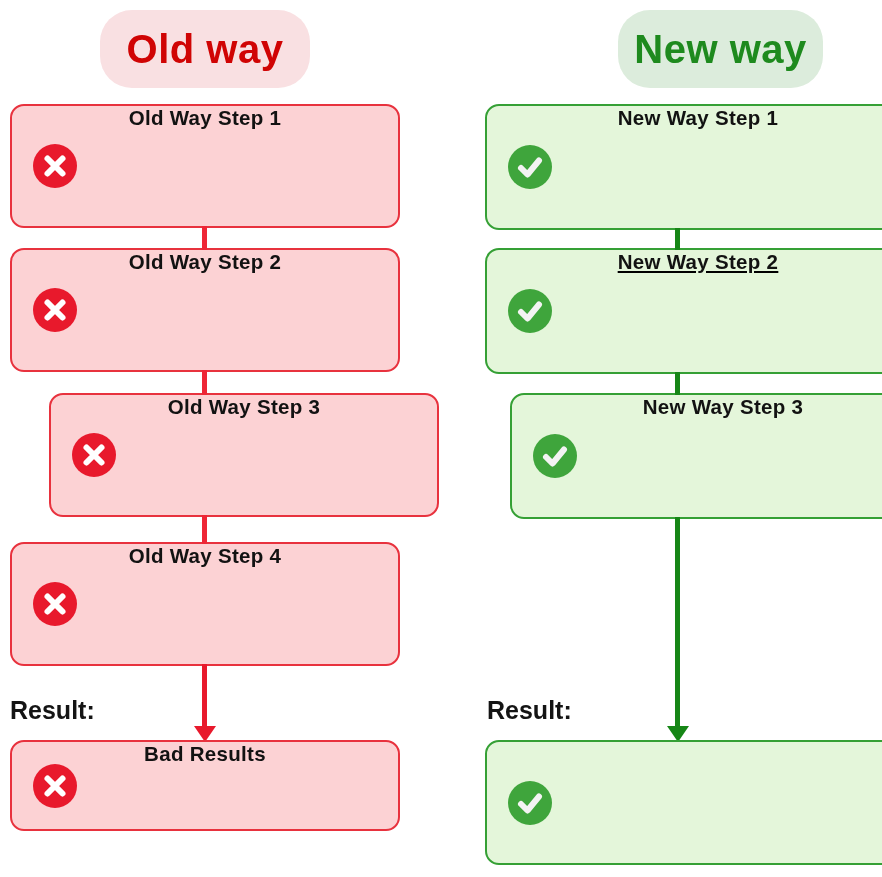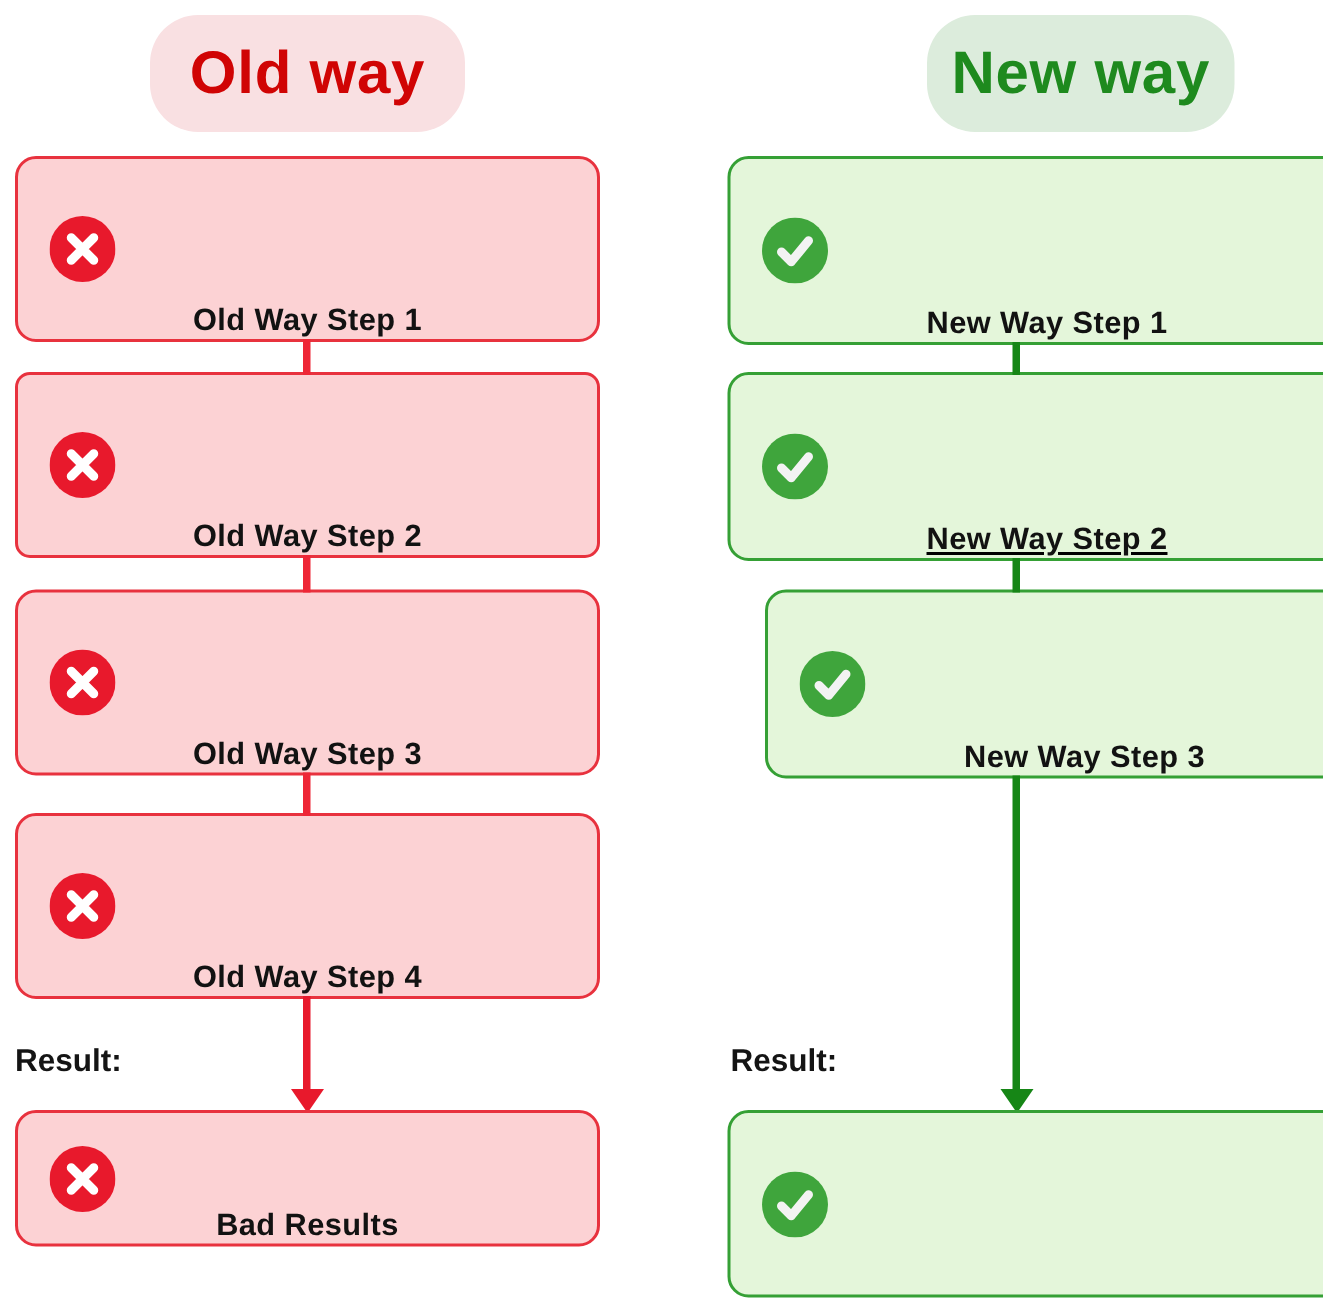--- a/index.html
+++ b/index.html
@@ -15,36 +15,36 @@
     font-family:"Liberation Sans","DejaVu Sans",sans-serif;
   }
   .title-pill{
     position:absolute;display:flex;align-items:center;justify-content:center;
     border-radius:32px;font-weight:bold;font-size:40px;letter-spacing:0.5px;
   }
   .title-pill.old{left:100px;top:10px;width:210px;height:78px;background:var(--old-title_bg);color:var(--old-accent);}
   .title-pill.new{left:570px;top:10px;width:205px;height:78px;background:var(--new-title_bg);color:var(--new-accent);margin-left:48px;}
   .box{
     position:absolute;border-radius:14px;border:2px solid;box-sizing:border-box;
-    display:flex;align-items:flex-end;justify-content:center;
+    display:flex;align-items:flex-start;justify-content:center;
   }
   .box.old{background:var(--old-box_bg);border-color:var(--old-box_border);left:10px;width:390px;height:124px;}
   .box.new{background:var(--new-box_bg);border-color:var(--new-box_border);left:485px;width:426px;height:126px;}
   .box .icon{position:absolute;left:21px;top:50%;transform:translateY(-50%);width:44px;height:44px;}
   .step-label{font-weight:bold;font-size:20.5px;color:var(--step_text);letter-spacing:0.3px;}
   .connector{position:absolute;width:5px;}
   .connector.old{background:var(--old-connector);left:202px;}
   .connector.new{background:var(--new-connector);left:675px;}
   .arrow-line{position:absolute;width:5px;}
   .arrow-line.old{background:var(--old-icon_bg);left:202px;}
   .arrow-line.new{background:var(--new-connector);left:675px;}
   .arrow-head{position:absolute;width:0;height:0;border-left:11px solid transparent;border-right:11px solid transparent;}
   .arrow-head.old{border-top:16px solid var(--old-icon_bg);left:194px;}
   .arrow-head.new{border-top:16px solid var(--new-connector);left:667px;}
-  .result-label{position:absolute;font-weight:bold;font-size:21px;color:#141414;}
+  .result-label{position:absolute;font-weight:bold;font-size:25px;color:#141414;}
 </style>
 </head>
 <body>
 
 <div class="canvas">
 
   <div class="title-pill old">
     <span>Old way</span>
   </div>
   <div class="title-pill new">
@@ -54,31 +54,31 @@
   <div class="box old" style="top:104px;">
     <span class="icon">
       <svg viewBox="0 0 44 44" width="44" height="44">
           <circle cx="22" cy="22" r="22" style="fill:var(--old-icon_bg)"></circle>
           <path d="M14.5 14.5 L29.5 29.5 M29.5 14.5 L14.5 29.5" style="stroke:#ffffff;stroke-width:6;stroke-linecap:round;fill:none"></path>
         </svg>
     </span>
     <span class="step-label">Old Way Step 1</span>
   </div>
 
-  <div class="box old" style="top:248px;border-radius:10px;">
+  <div class="box old" style="top:248px;">
     <span class="icon">
       <svg viewBox="0 0 44 44" width="44" height="44">
           <circle cx="22" cy="22" r="22" style="fill:var(--old-icon_bg)"></circle>
           <path d="M14.5 14.5 L29.5 29.5 M29.5 14.5 L14.5 29.5" style="stroke:#ffffff;stroke-width:6;stroke-linecap:round;fill:none"></path>
         </svg>
     </span>
     <span class="step-label">Old Way Step 2</span>
   </div>
 
-  <div class="box old" style="top:393px;">
+  <div class="box old" style="top:393px;margin-left:39px;">
     <span class="icon">
       <svg viewBox="0 0 44 44" width="44" height="44">
           <circle cx="22" cy="22" r="22" style="fill:var(--old-icon_bg)"></circle>
           <path d="M14.5 14.5 L29.5 29.5 M29.5 14.5 L14.5 29.5" style="stroke:#ffffff;stroke-width:6;stroke-linecap:round;fill:none"></path>
         </svg>
     </span>
     <span class="step-label">Old Way Step 3</span>
   </div>
 
   <div class="box old" style="top:542px;">

